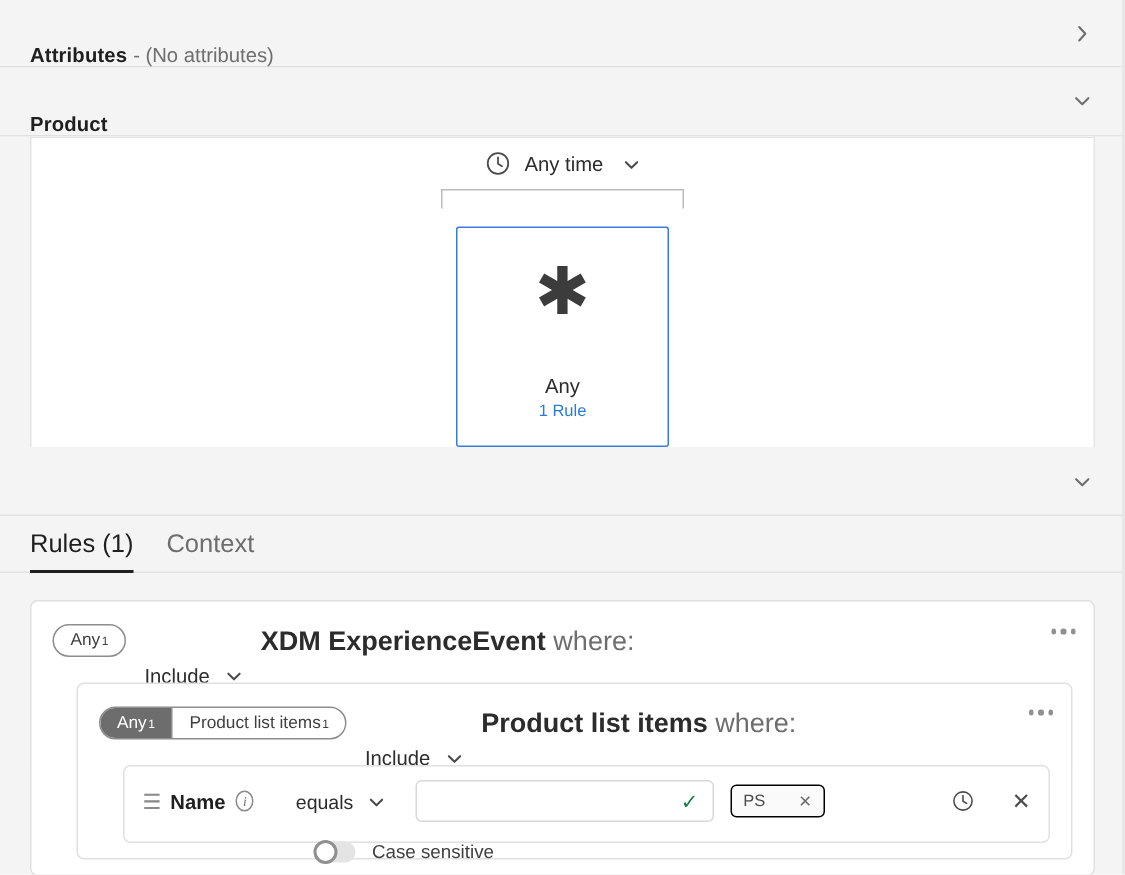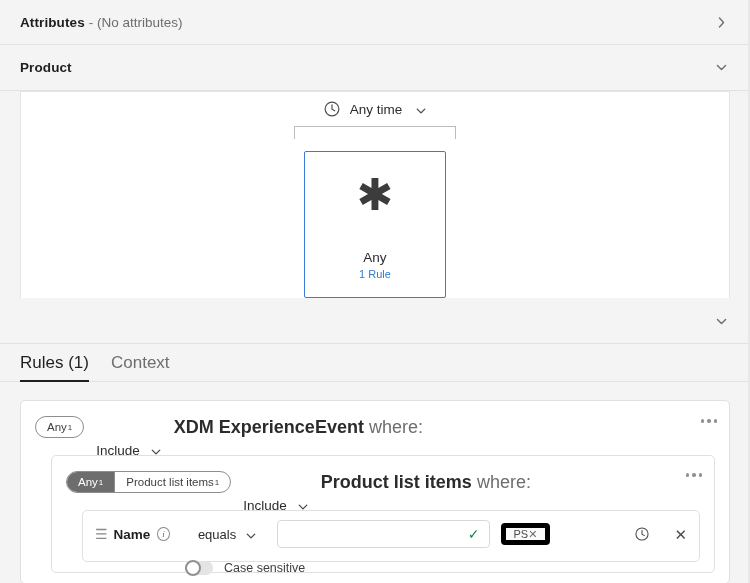--- a/index.html
+++ b/index.html
@@ -10,21 +10,21 @@
     overflow: hidden;
     -webkit-font-smoothing: antialiased;
   }
   .page { position: relative; width: 750px; height: 583px; background:#f4f4f4; }
 
   
   .section-head {
     position: relative;
     background: #f4f4f4;
     border-bottom: 1px solid #e1e1e1;
-    display: flex; align-items: center;
+    display: flex; align-items: flex-end;
     padding: 0 20px;
   }
   .section-head .title { font-size: 13.5px; color: #1f1f1f; font-weight: bold; letter-spacing:.1px;}
   .section-head .subtitle { font-size: 13.5px; color: #6e6e6e; font-weight: normal; margin-left: 4px;}
   .chev {
     position: absolute; right: 22px; top: 50%;
     width: 14px; height: 14px; margin-top: -7px;
     color: #6e6e6e; display:flex; align-items:center; justify-content:center;
   }
   .chev svg { display:block; }
@@ -190,32 +190,32 @@
     width: 240px; height: 28px;
     border: 1px solid #d8d8d8; border-radius: 4px;
     background: #ffffff;
     display:flex; align-items:center; justify-content:flex-end;
     padding-right: 9px;
   }
   .text-input .check { color: #1a7f4b; font-size: 14px; line-height:1; }
 
   .tag-chip {
     margin-left: 11px;
-    display:inline-flex; align-items:center; gap: 0;
+    display:inline-flex; align-items:center; gap: 22px;
     height: 22px; padding: 0 8px;
-    border: 5px solid #000000; border-radius: 4px;
+    border: 1px solid #000000; border-radius: 4px;
     background: #fafafa;
     font-size: 11px; color: #4b4b4b;
   }
   .tag-chip .x { font-size: 11px; color:#6e6e6e; cursor:pointer; }
 
   .row-clock { margin-left: 84px; width:16px; height:16px; color:#4b4b4b; cursor:pointer;}
   .row-close { margin-left: 24px; font-size: 15px; color:#4b4b4b; cursor:pointer; line-height:1;}
 
-  .toggle-row { display:flex; align-items:center; margin-top: 14px; margin-left: 90px; gap: 11px;}
+  .toggle-row { display:flex; align-items:center; margin-top: 14px; margin-left: 114px; gap: 11px;}
   .switch {
     width: 28px; height: 14px; border-radius: 7px;
     background: #e4e4e4; position: relative; cursor:pointer;
   }
   .switch .knob {
     position:absolute; left: 0px; top: -1px;
     width: 16px; height: 16px; border-radius: 50%;
     background: #ffffff; border: 2px solid #909090;
   }
   .toggle-label { font-size: 12.5px; color: #3f3f3f; }

